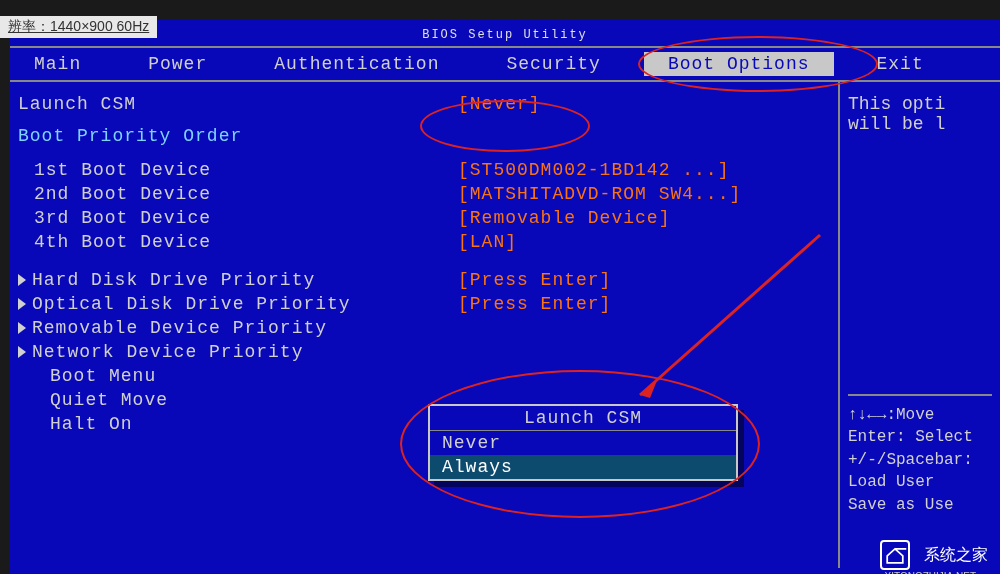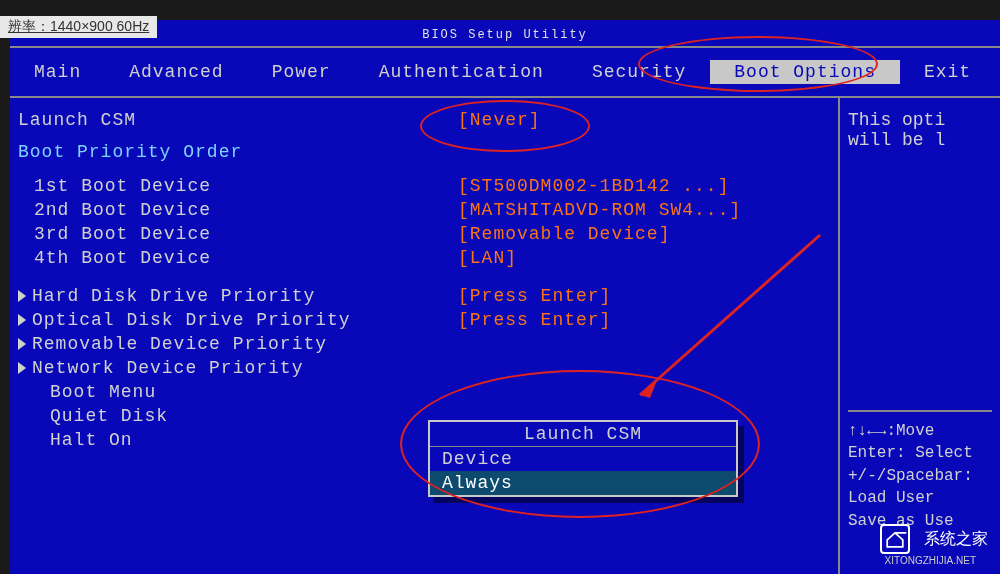--- a/index.html
+++ b/index.html
@@ -38,21 +38,22 @@
       text-align: center;
       color: #e0e0e0;
       font-size: 12px;
       letter-spacing: 2px;
       margin-bottom: 4px;
     }
     .menu-bar {
       display: flex;
       border-top: 2px solid #888;
       border-bottom: 2px solid #888;
-      padding: 12px 0;
+      padding: 4px 0;
+      gap: 19px;
     }
     .menu-item {
       padding: 2px 24px;
       color: #d0d0d0;
       letter-spacing: 1px;
       white-space: nowrap;
     }
     .menu-item.active {
       background: #c8c8c8;
       color: #0808b8;
@@ -139,21 +140,21 @@
       pointer-events: none;
       z-index: 20;
     }
     .annotation-arrow {
       position: absolute;
       z-index: 20;
       pointer-events: none;
     }
     .watermark {
       position: absolute;
-      bottom: 20px;
+      bottom: 4px;
       right: 12px;
       color: #fff;
       font-family: sans-serif;
       font-size: 16px;
       z-index: 30;
       display: flex;
       align-items: center;
       gap: 14px;
     }
     .watermark-sub {
@@ -175,21 +176,20 @@
 </head>
 <body>
 
 <div class="monitor-label">辨率：1440×900 60Hz</div>
 
 <div class="bios-screen">
   <div class="title-bar">BIOS Setup Utility</div>
 
   <div class="menu-bar">
     <div class="menu-item">Main</div>
-    <div class="menu-item">Advanced</div>
     <div class="menu-item">Power</div>
     <div class="menu-item">Authentication</div>
     <div class="menu-item">Security</div>
     <div class="menu-item active">Boot Options</div>
     <div class="menu-item">Exit</div>
   </div>
 
   <div class="content-area">
     <div class="left-panel">
       <div class="setting-row">
@@ -229,29 +229,29 @@
       <div class="setting-row">
         <span class="setting-label"><span class="triangle"></span><span>Removable Device Priority</span></span>
       </div>
       <div class="setting-row">
         <span class="setting-label"><span class="triangle"></span><span>Network Device Priority</span></span>
       </div>
       <div class="setting-row">
         <span class="setting-label indent2">Boot Menu</span>
       </div>
       <div class="setting-row">
-        <span class="setting-label indent2">Quiet Disk</span>
+        <span class="setting-label indent2">Quiet Move</span>
       </div>
       <div class="setting-row">
         <span class="setting-label indent2">Halt On</span>
       </div>
 
       <div class="popup">
         <div class="popup-title">Launch CSM</div>
-        <div class="popup-option">Device</div>
+        <div class="popup-option">Never</div>
         <div class="popup-option selected">Always</div>
       </div>
     </div>
 
     <div class="right-panel">
       <div style="white-space:pre-line">This opti
 will be l</div>
       <div class="help-section">
         <div>↑↓←→:Move</div>
         <div>Enter: Select</div>

